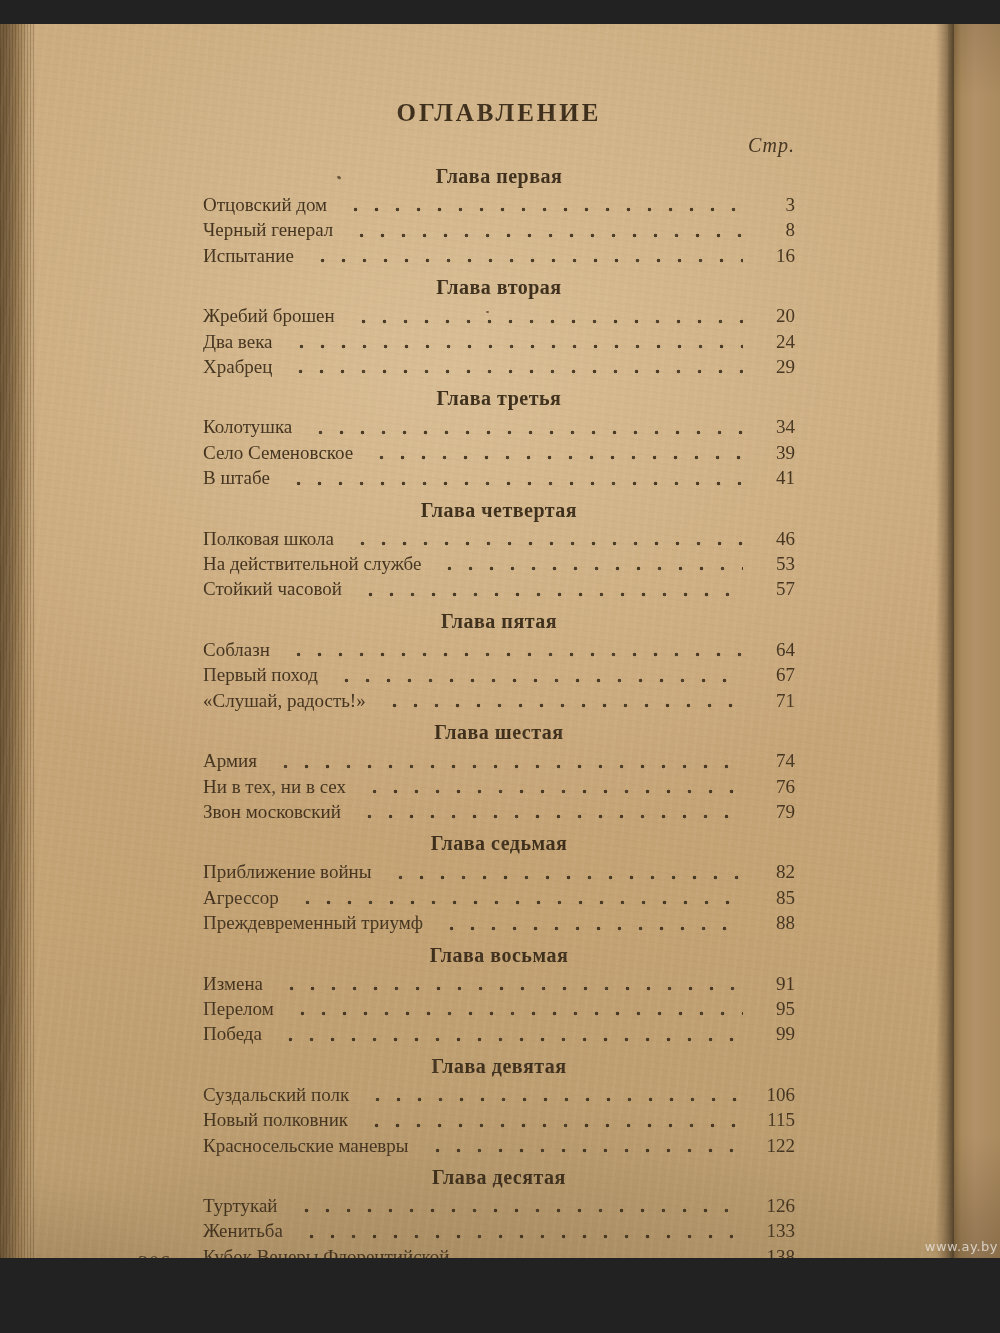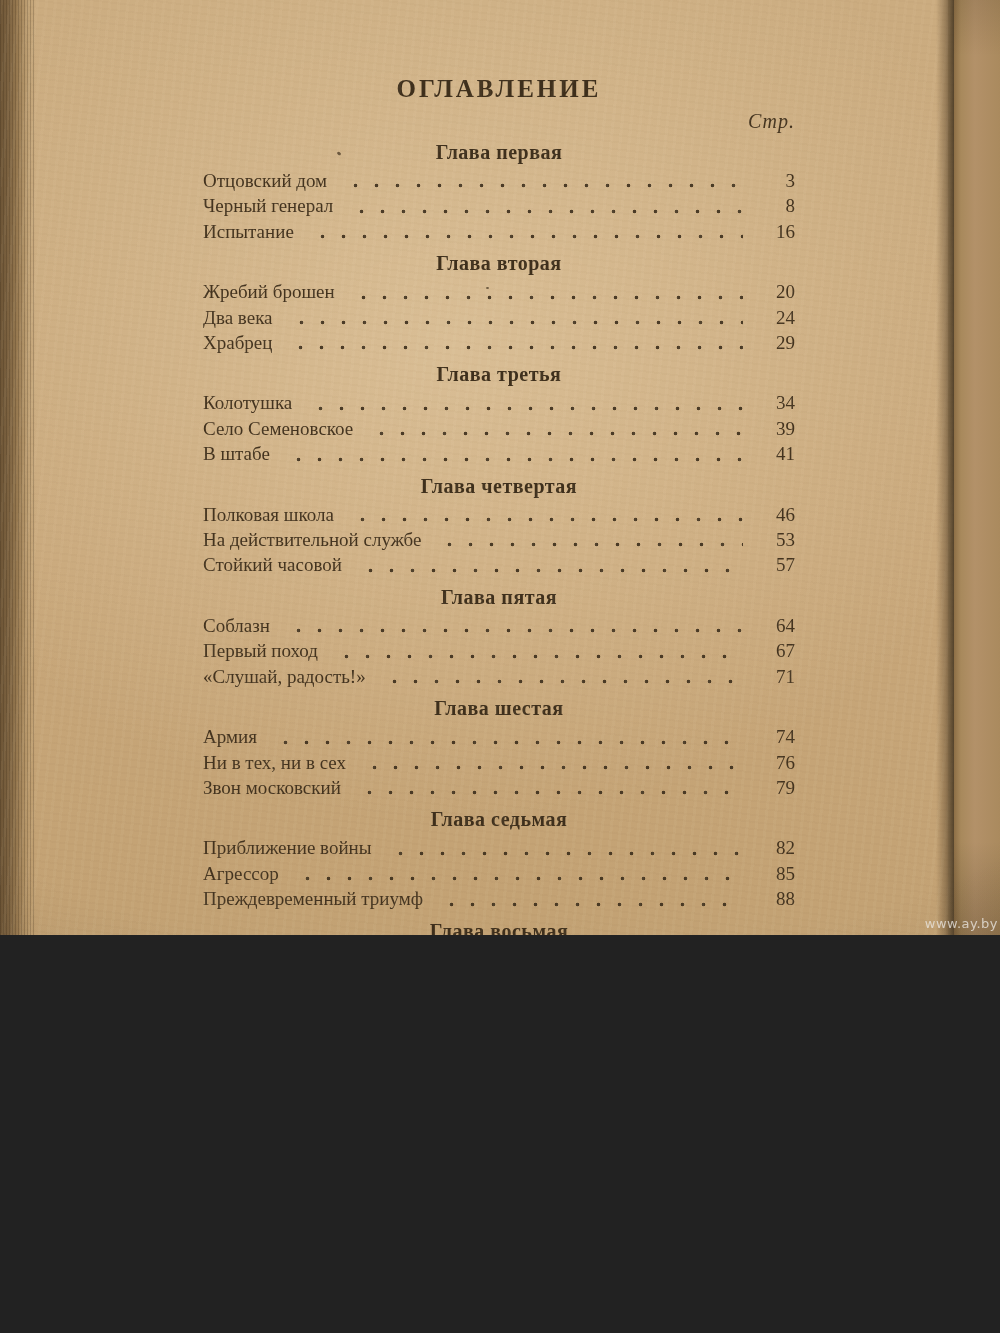--- a/index.html
+++ b/index.html
@@ -1,19 +1,20 @@
 <!DOCTYPE html>
 <html><head>
 <meta charset="utf-8">
 <style>
   html,body{margin:0;padding:0;background:#222;}
   .photo{
-    position:relative;width:1000px;height:935px;overflow:hidden;
+    position:relative;width:1000px;height:1234px;overflow:hidden;
     font-family:"Liberation Serif", serif;
     background:#b99b6e;
+    margin-top:24px;
   }
   
   .main-page{
     position:absolute;left:0;top:0;width:948px;height:1333px;
     background:
       radial-gradient(95% 55% at 48% 26%, rgba(255,239,208,0.30), rgba(255,239,208,0) 65%),
       radial-gradient(120% 55% at 50% 110%, rgba(74,56,32,0.28), rgba(74,56,32,0) 55%),
       radial-gradient(55% 35% at -5% 105%, rgba(80,60,35,0.22), transparent 60%),
       linear-gradient(180deg,#cbac80 0%,#c8a77a 42%,#c3a274 68%,#bb9d70 86%,#b29468 100%);
   }

